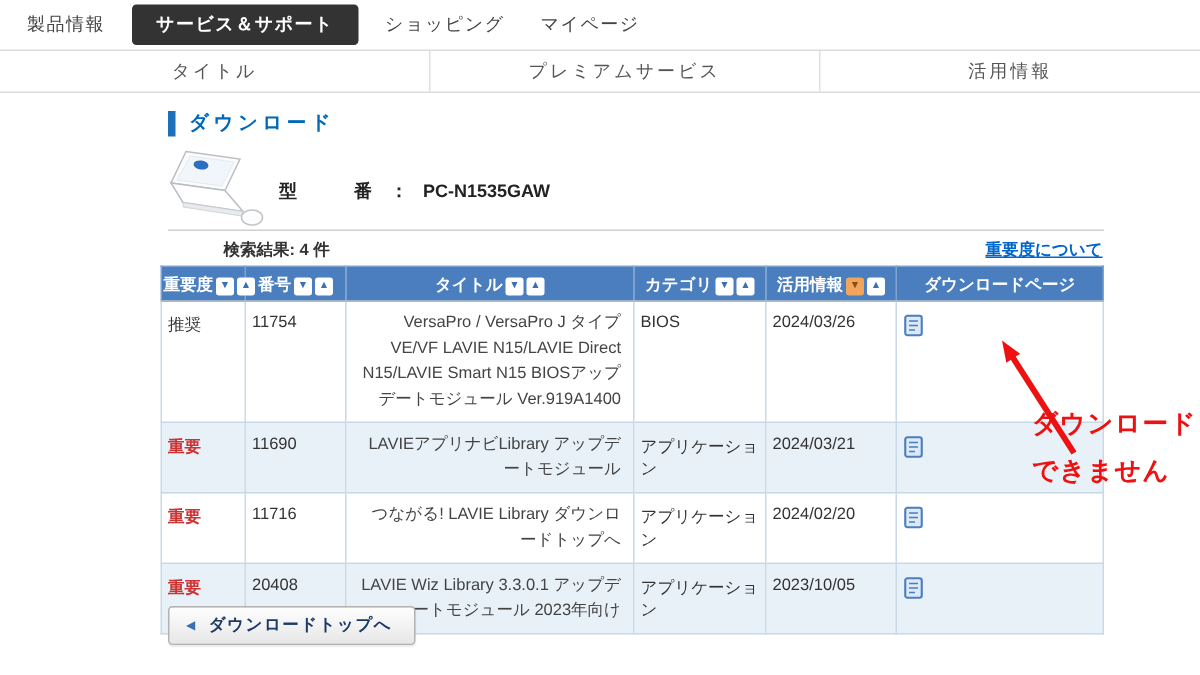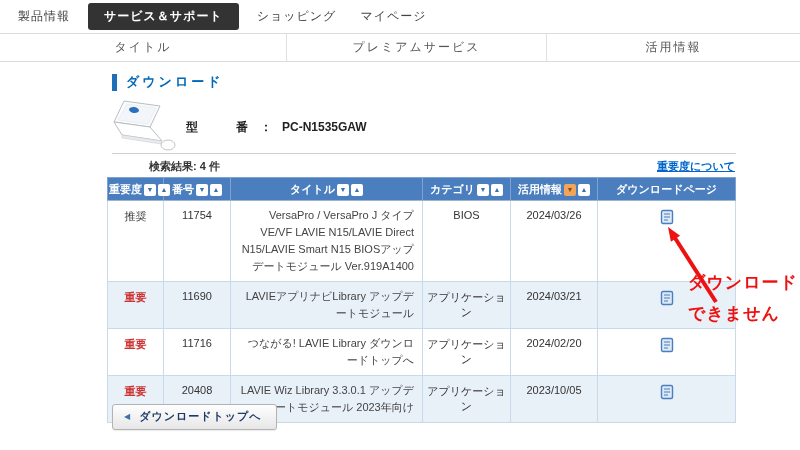--- a/index.html
+++ b/index.html
@@ -42,21 +42,21 @@
   .about-link { position:absolute; left:657px; top:159px; font-size:11px; font-weight:bold;
     color:#0066cc; text-decoration:underline; cursor:pointer; }
 
   
   table.dl { position:absolute; left:107px; top:177px; width:628px;
     border-collapse:collapse; table-layout:fixed; }
   table.dl th { background:#4a7ebe; color:#fff; font-size:11px; font-weight:bold;
     height:23px; border:1px solid #7fa3cf; border-bottom:1px solid #9db4ca;
     padding:2px 1px; white-space:nowrap; }
   table.dl td { border:1px solid #c9d9e8; font-size:11px; color:#333;
-    vertical-align:top; padding:8px 4px 6px; text-align:center; }
+    vertical-align:top; padding:8px 4px 6px; }
   table.dl tr.alt td { background:#e9f1f8; }
   table.dl td.title { text-align:right; padding:6px 8px; line-height:1.55; color:#444; }
   table.dl td.imp-red { color:#cc3333; font-weight:bold;margin-left:44px; }
   table.dl { border:1px solid #a3b8cc; }
 
   .sortbtn { display:inline-block; width:12px; height:12px; background:#fff;
     border-radius:2px; font-size:7px; line-height:12px; color:#3a6fb0;
     text-align:center; margin-left:2px; vertical-align:1px; cursor:pointer;
     letter-spacing:0; }
   .sortbtn.active { background:#f0a45c; color:#8a4d10; }

